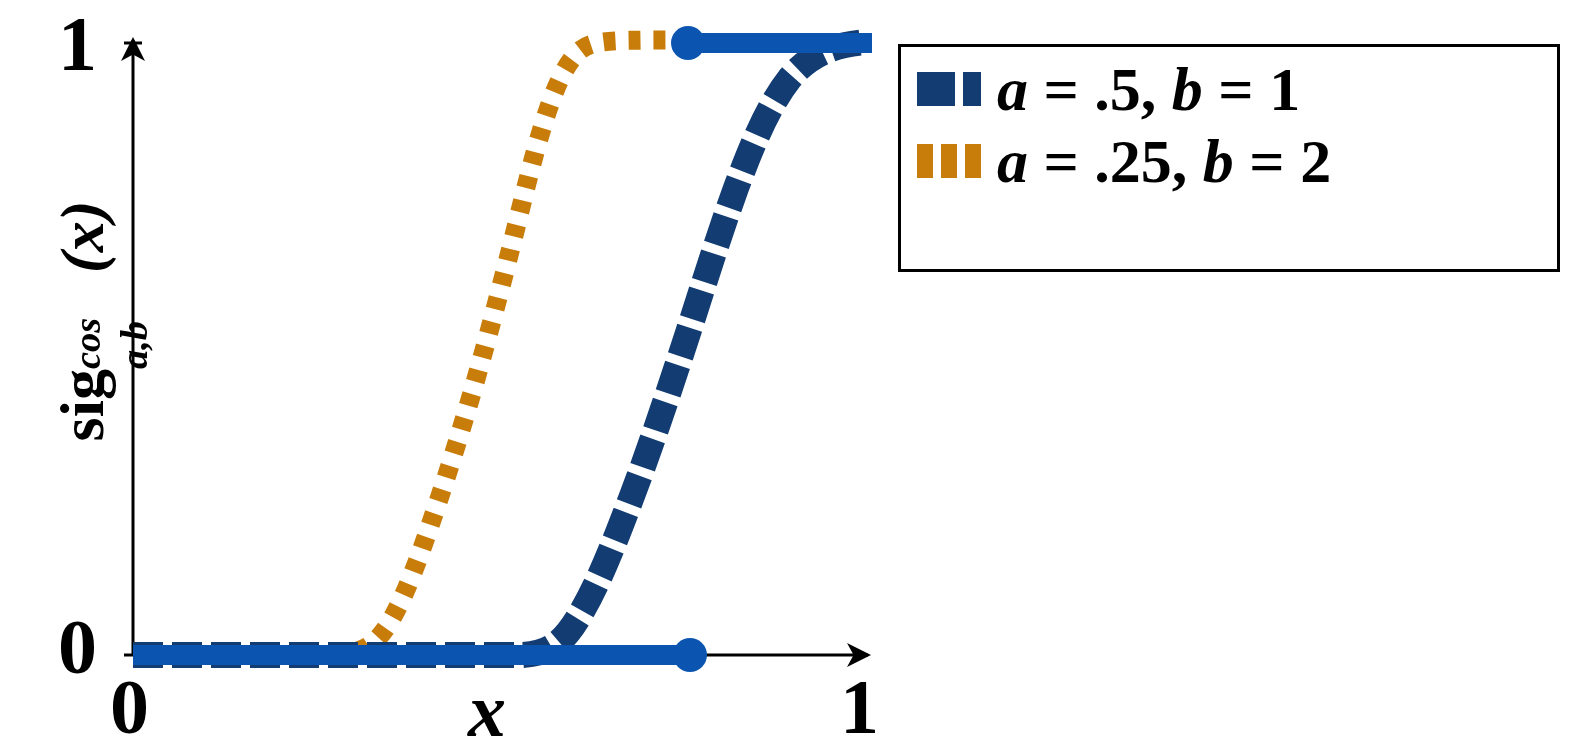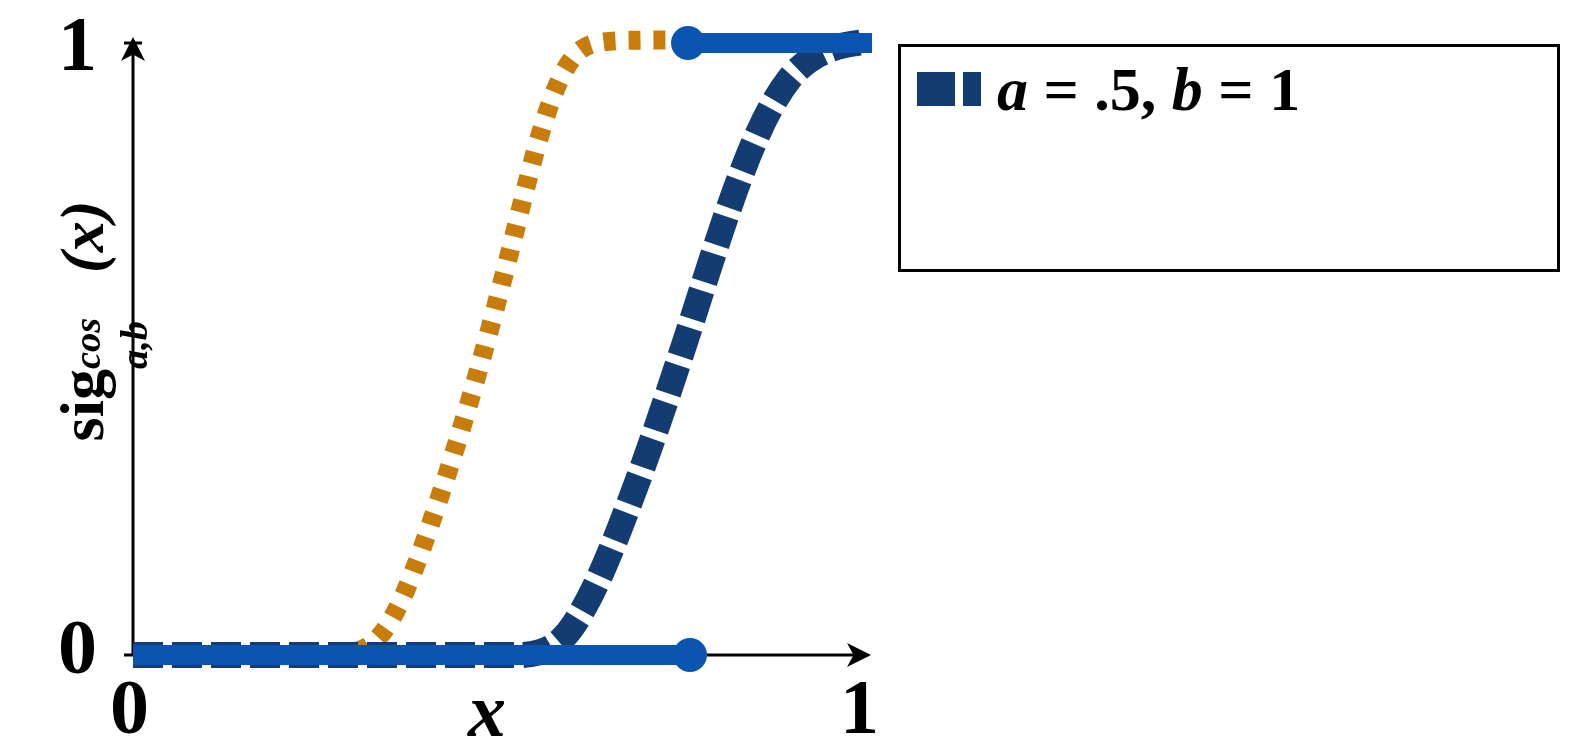--- a/index.html
+++ b/index.html
@@ -110,16 +110,31 @@
       <span class="leg-text">
         <span class="it">a</span>
         <span class="eq">=</span>
         <span class="eq">.5</span><span class="eq">,</span>
         <span class="it">b</span>
         <span class="eq">=</span>
         <span class="eq">1</span>
       </span>
     </div>
 
+    <div class="leg-row">
+      <span class="leg-swatch">
+        <i style="left:0;width:16px;background:#C87D0A;"></i>
+        <i style="left:24px;width:16px;background:#C87D0A;"></i>
+        <i style="left:48px;width:16px;background:#C87D0A;"></i>
+      </span>
+      <span class="leg-text">
+        <span class="it">a</span>
+        <span class="eq">=</span>
+        <span class="eq">.25</span><span class="eq">,</span>
+        <span class="it">b</span>
+        <span class="eq">=</span>
+        <span class="eq">2</span>
+      </span>
+    </div>
 
 
   </div>
 </div>
 
 </body></html>

